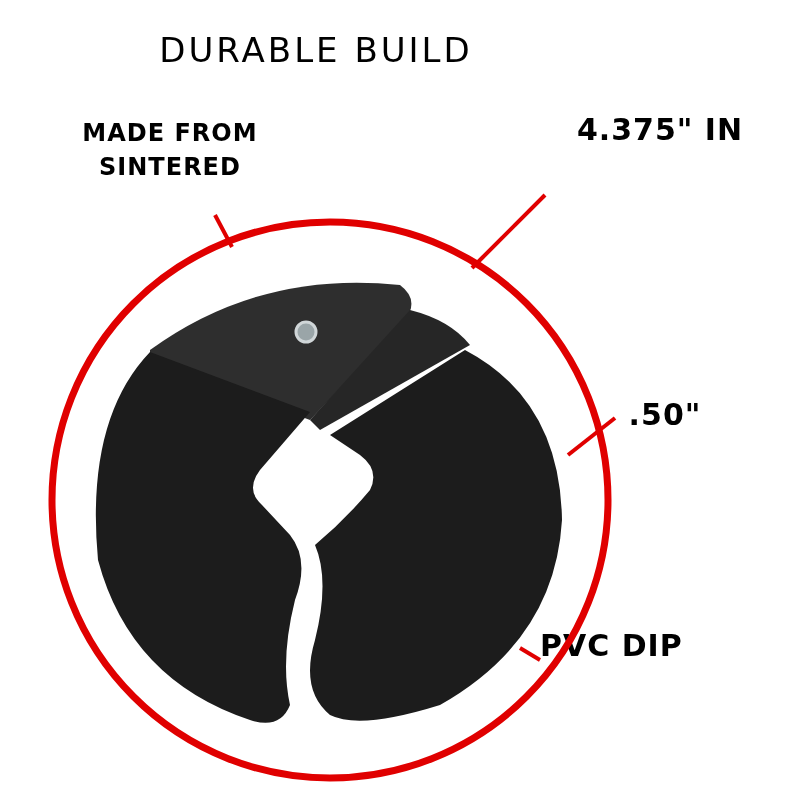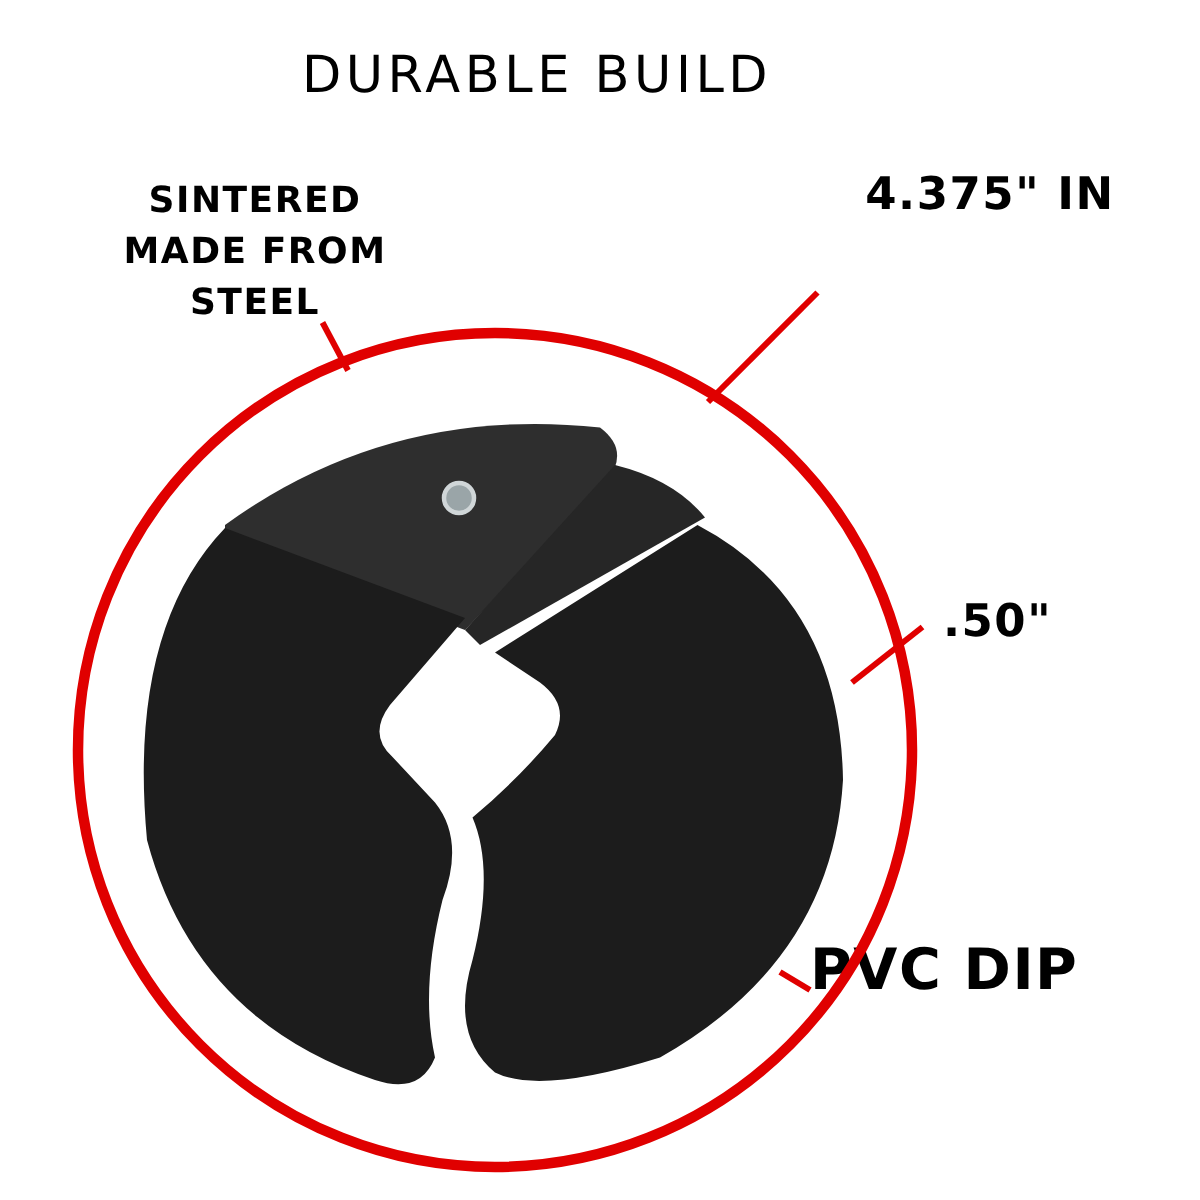--- a/index.html
+++ b/index.html
@@ -1,35 +1,34 @@
 <!DOCTYPE html>
 <html><head>
 <meta charset="utf-8">
 <style>
   html, body { margin:0; padding:0; background:#ffffff; }
   body { width:800px; height:800px; position:relative; overflow:hidden;
          font-family:"DejaVu Sans", sans-serif; }
   .label { position:absolute; color:#000; text-align:center; text-transform:uppercase;
            font-family:"DejaVu Sans", sans-serif; font-weight:bold; letter-spacing:1px; }
-  .title { left:0; width:632px; top:30px; font-size:34px; font-weight:normal; letter-spacing:3px;margin-left:42px; }
+  .title { left:0; width:632px; top:30px; font-size:34px; font-weight:normal; letter-spacing:3px; }
   .lbl-steel { left:60px; width:220px; top:116px; font-size:24px; line-height:34px; }
   .lbl-diam { left:540px; width:240px; top:110px; font-size:30px; line-height:40px; }
   .lbl-thick { left:595px; width:140px; top:395px; font-size:30px; line-height:40px; }
-  .lbl-pvc { left:540px; width:200px; top:625px; font-size:38px; line-height:42px; text-align:left; }
+  .lbl-pvc { left:540px; width:200px; top:625px; font-size:30px; line-height:42px; text-align:left; }
   svg.art { position:absolute; left:0; top:0; }
 </style>
 </head>
 <body>
 
 <div class="label title">DURABLE BUILD</div>
 
 <div class="label lbl-steel">
+  <div>MADE FROM</div>
   <div>SINTERED</div>
-  <div>MADE FROM</div>
-  <div>STEEL</div>
 </div>
 
 <div class="label lbl-diam">
   <div>4.375" IN</div>
 </div>
 
 <div class="label lbl-thick">
   <div>.50"</div>
 </div>
 

